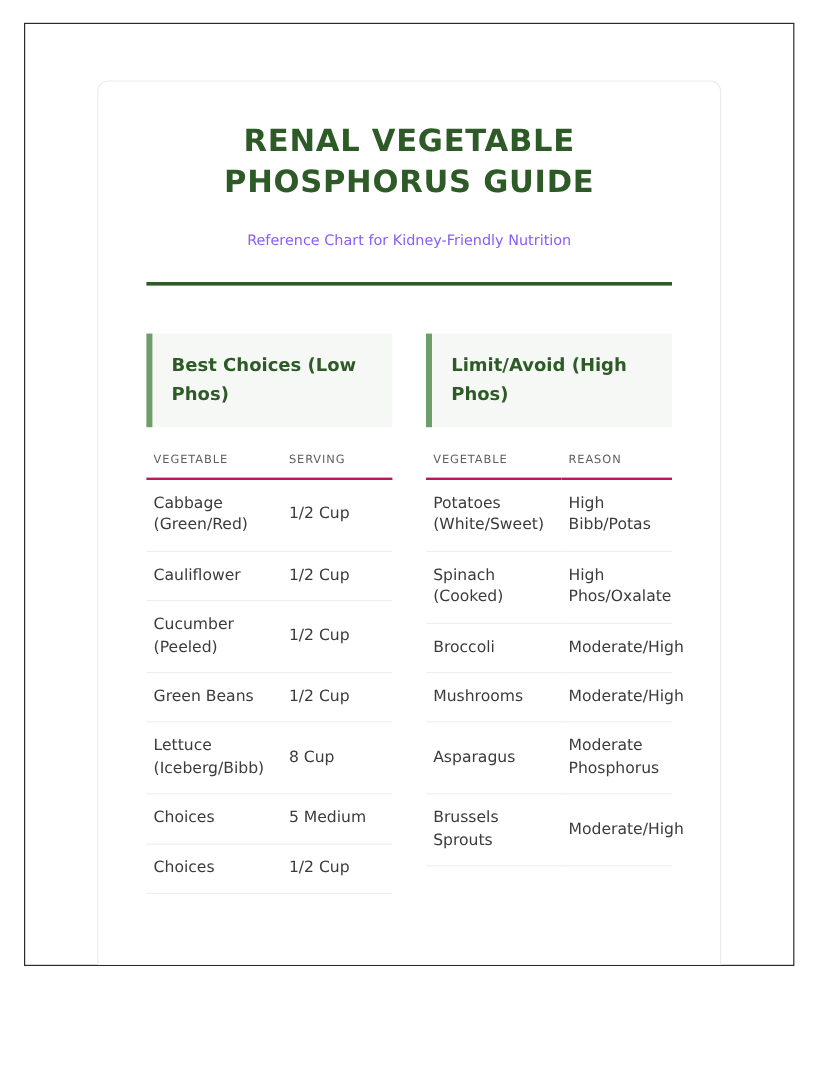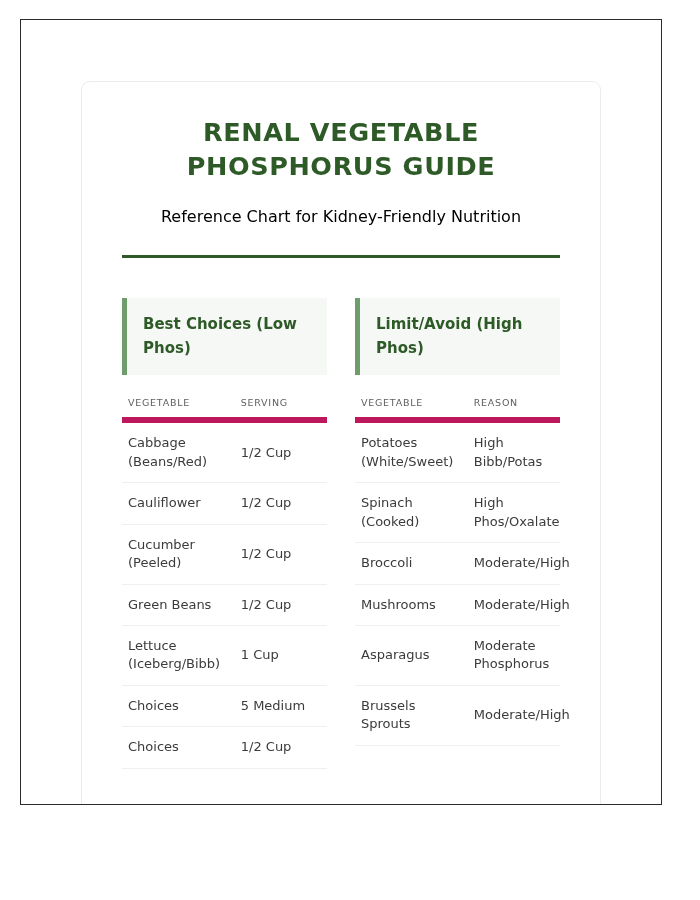--- a/index.html
+++ b/index.html
@@ -27,21 +27,21 @@
     border: 1px solid #2b2b2b;
     box-sizing: border-box;
     background: #ffffff;
     overflow: hidden;
   }
 
   
   .card {
     position: absolute;
     left: 60px;   
-    top: 61px;    
+    top: 47px;    
     width: 520px; 
     height: 760px;
     box-sizing: border-box;
     background: #ffffff;
     border: 1px solid #ececec;
     border-radius: 9px;
     overflow: hidden;
   }
 
   .card-inner {
@@ -55,22 +55,22 @@
     color: #2d5a27;
     font-size: 25.5px;
     font-weight: bold;
     letter-spacing: 0.6px;
     line-height: 1.32;
     text-transform: uppercase;
   }
   .doc-subtitle {
     margin: 23px 0 0 0;
     text-align: center;
-    color: #000000;
-    font-size: 16px;
+    color: #8b5cf6;
+    font-size: 12px;
     font-weight: normal;
     line-height: 1.4;
   }
   .title-rule {
     margin: 26px 0 0 0;
     height: 3px;
     background: #2d5a27;
     border: 0;
     width: 100%;
   }
@@ -112,21 +112,21 @@
     table-layout: fixed;
   }
   .data-table th {
     text-align: left;
     font-size: 9.5px;
     font-weight: normal;
     letter-spacing: 0.75px;
     color: #5e5e5e;
     text-transform: uppercase;
     padding: 4px 6px 9px 6px;
-    border-bottom: 6px solid #be185d;
+    border-bottom: 2px solid #be185d;
     vertical-align: bottom;
   }
   .data-table td {
     font-size: 13px;
     color: #3b3b3b;
     line-height: 1.42;
     padding: 11px 6px 11px 6px;
     border-bottom: 1px solid #efefef;
     vertical-align: middle;
   }
@@ -159,38 +159,38 @@
                 <col class="col-b">
             </colgroup>
             <thead>
               <tr>
                 <th>VEGETABLE</th>
                 <th>SERVING</th>
               </tr>
             </thead>
             <tbody>
               <tr>
-                <td>Cabbage (Beans/Red)</td>
+                <td>Cabbage (Green/Red)</td>
                 <td>1/2 Cup</td>
               </tr>
               <tr>
                 <td>Cauliflower</td>
                 <td>1/2 Cup</td>
               </tr>
               <tr>
                 <td>Cucumber (Peeled)</td>
                 <td>1/2 Cup</td>
               </tr>
               <tr>
                 <td>Green Beans</td>
                 <td>1/2 Cup</td>
               </tr>
               <tr>
                 <td>Lettuce (Iceberg/Bibb)</td>
-                <td>1 Cup</td>
+                <td>8 Cup</td>
               </tr>
               <tr>
                 <td>Choices</td>
                 <td>5 Medium</td>
               </tr>
               <tr>
                 <td>Choices</td>
                 <td>1/2 Cup</td>
               </tr>
             </tbody>

